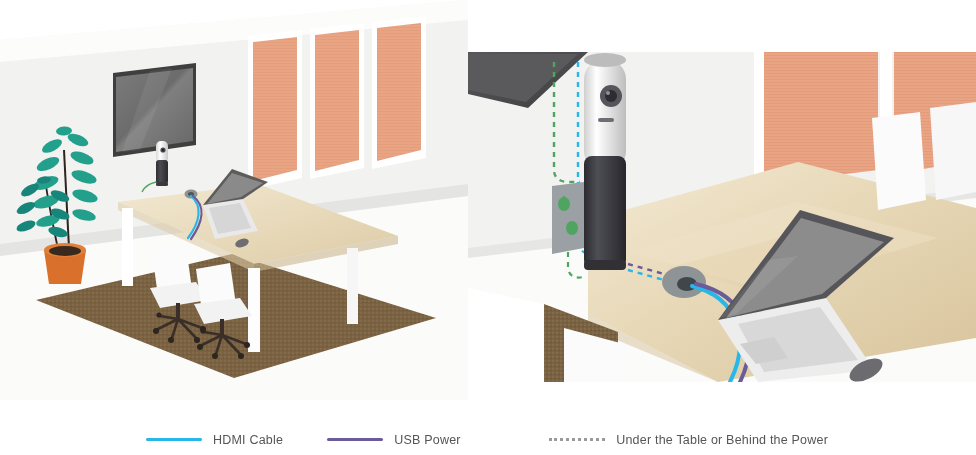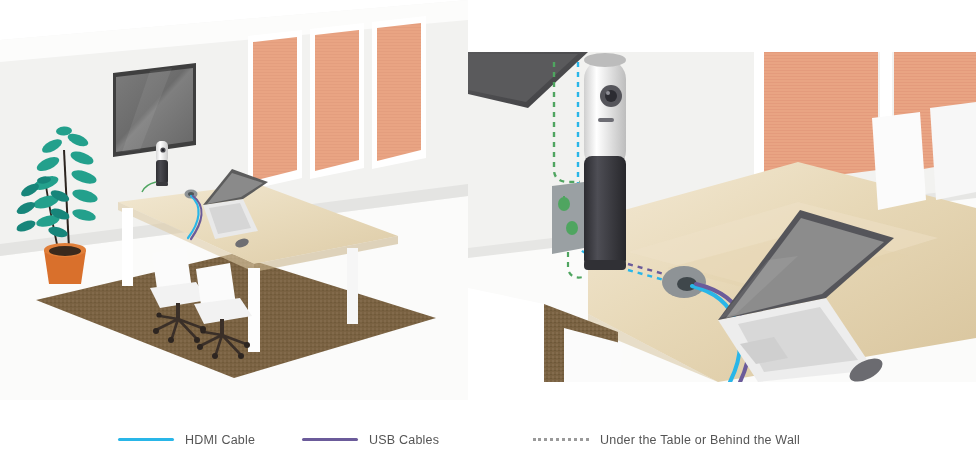--- a/index.html
+++ b/index.html
@@ -2,21 +2,21 @@
 <html><head>
 <meta charset="utf-8">
 <style>
   html,body{margin:0;padding:0;background:#ffffff;}
   body{width:976px;height:455px;font-family:"Liberation Sans",sans-serif;overflow:hidden;}
   #stage{position:relative;width:976px;height:455px;background:#ffffff;}
   .panel{position:absolute;overflow:hidden;}
   #left-panel{left:0;top:0;width:468px;height:400px;}
   #right-panel{left:468px;top:52px;width:508px;height:330px;background:#ffffff;}
   svg{display:block;}
-  #legend{position:absolute;left:0;top:424px;width:800px;height:31px;}
+  #legend{position:absolute;left:0;top:424px;width:800px;height:31px;padding-left:28px;}
   .legend-row{display:flex;align-items:center;height:31px;padding-left:118px;box-sizing:border-box;}
   .legend-item{display:flex;align-items:center;margin-right:0;}
   .swatch{width:56px;height:3px;border-radius:2px;margin-right:11px;}
   .swatch.dashed{height:0;border-top:3px dotted #9a9a9a;border-radius:0;
                  background:none;width:56px;}
   .legend-label{font-size:12.5px;color:#555555;letter-spacing:.2px;white-space:nowrap;}
   .gap{width:60px;}
 </style>
 </head>
 <body>
@@ -285,24 +285,24 @@
 
   <div id="legend">
     <div class="legend-row">
       <div class="legend-item">
         <span class="swatch" style="background:#29b6e8"></span>
         <span class="legend-label">HDMI Cable</span>
       </div>
       <span class="gap"></span>
       <div class="legend-item">
         <span class="swatch" style="background:#6b5b9a"></span>
-        <span class="legend-label">USB Cables</span>
+        <span class="legend-label">USB Power</span>
       </div>
       <span class="gap"></span>
       <span class="gap"></span>
       <div class="legend-item">
         <span class="swatch dashed"></span>
-        <span class="legend-label">Under the Table or Behind the Wall</span>
+        <span class="legend-label">Under the Table or Behind the Power</span>
       </div>
     </div>
   </div>
 
 </div>
 
 </body></html>

